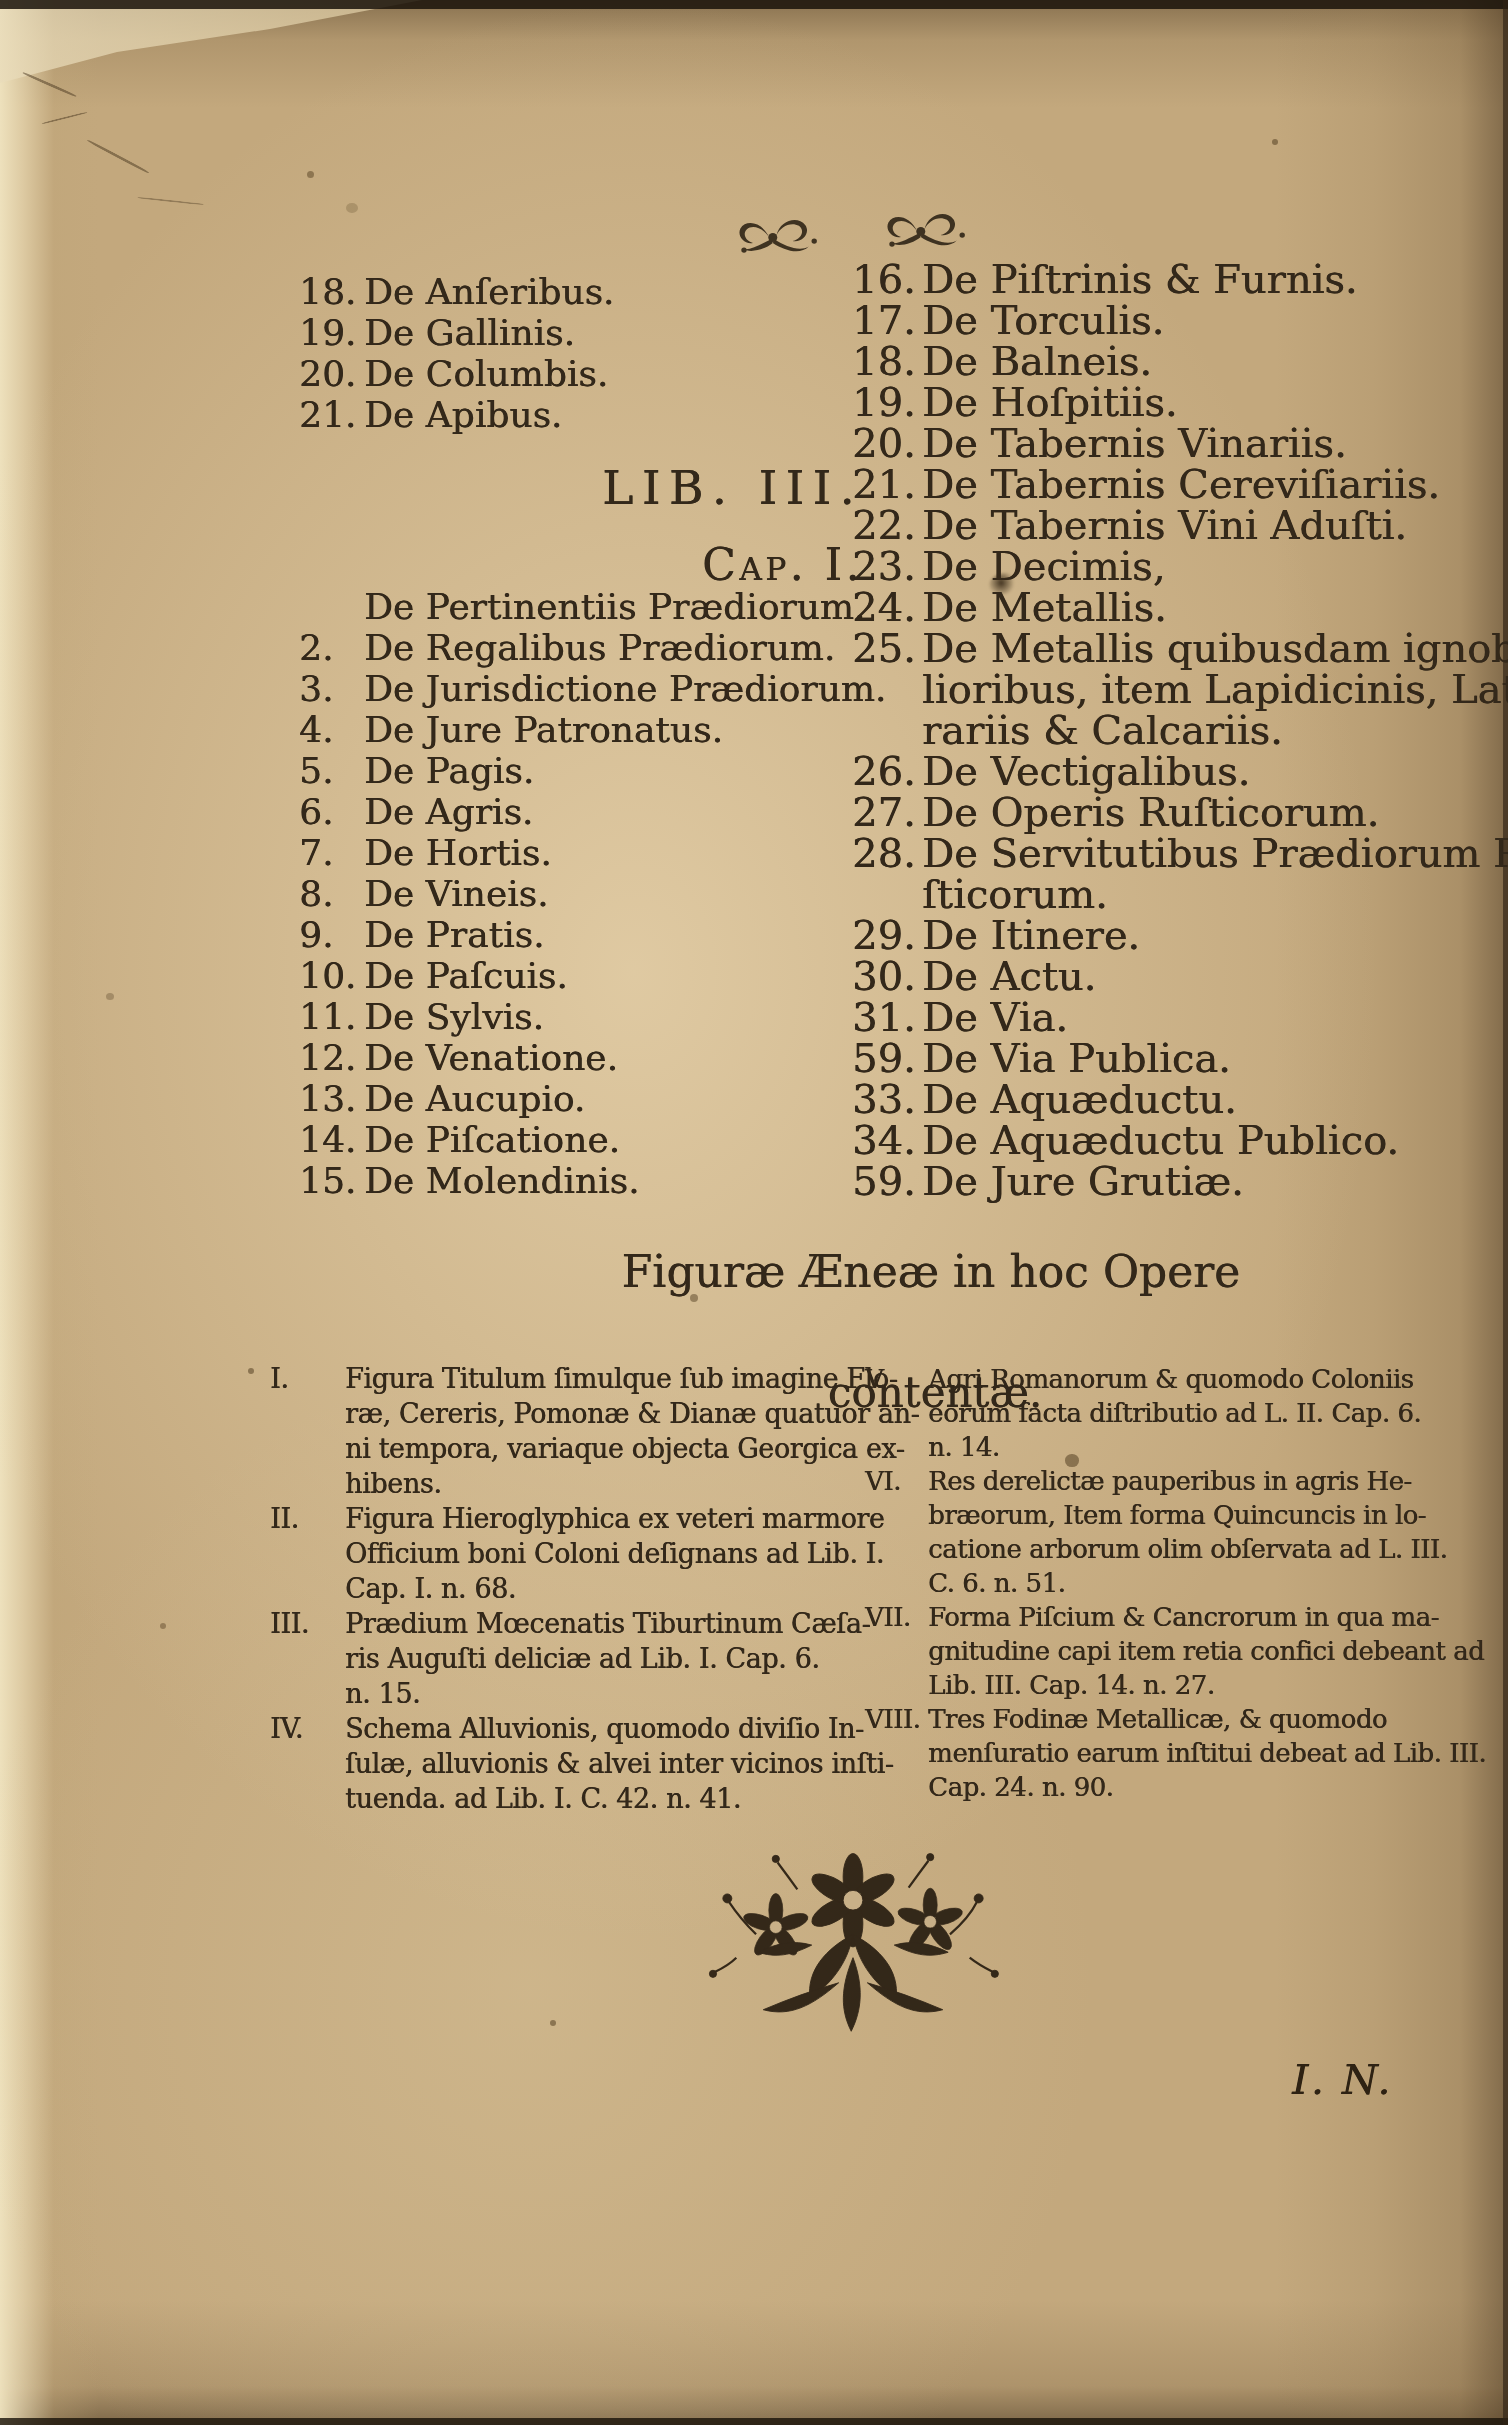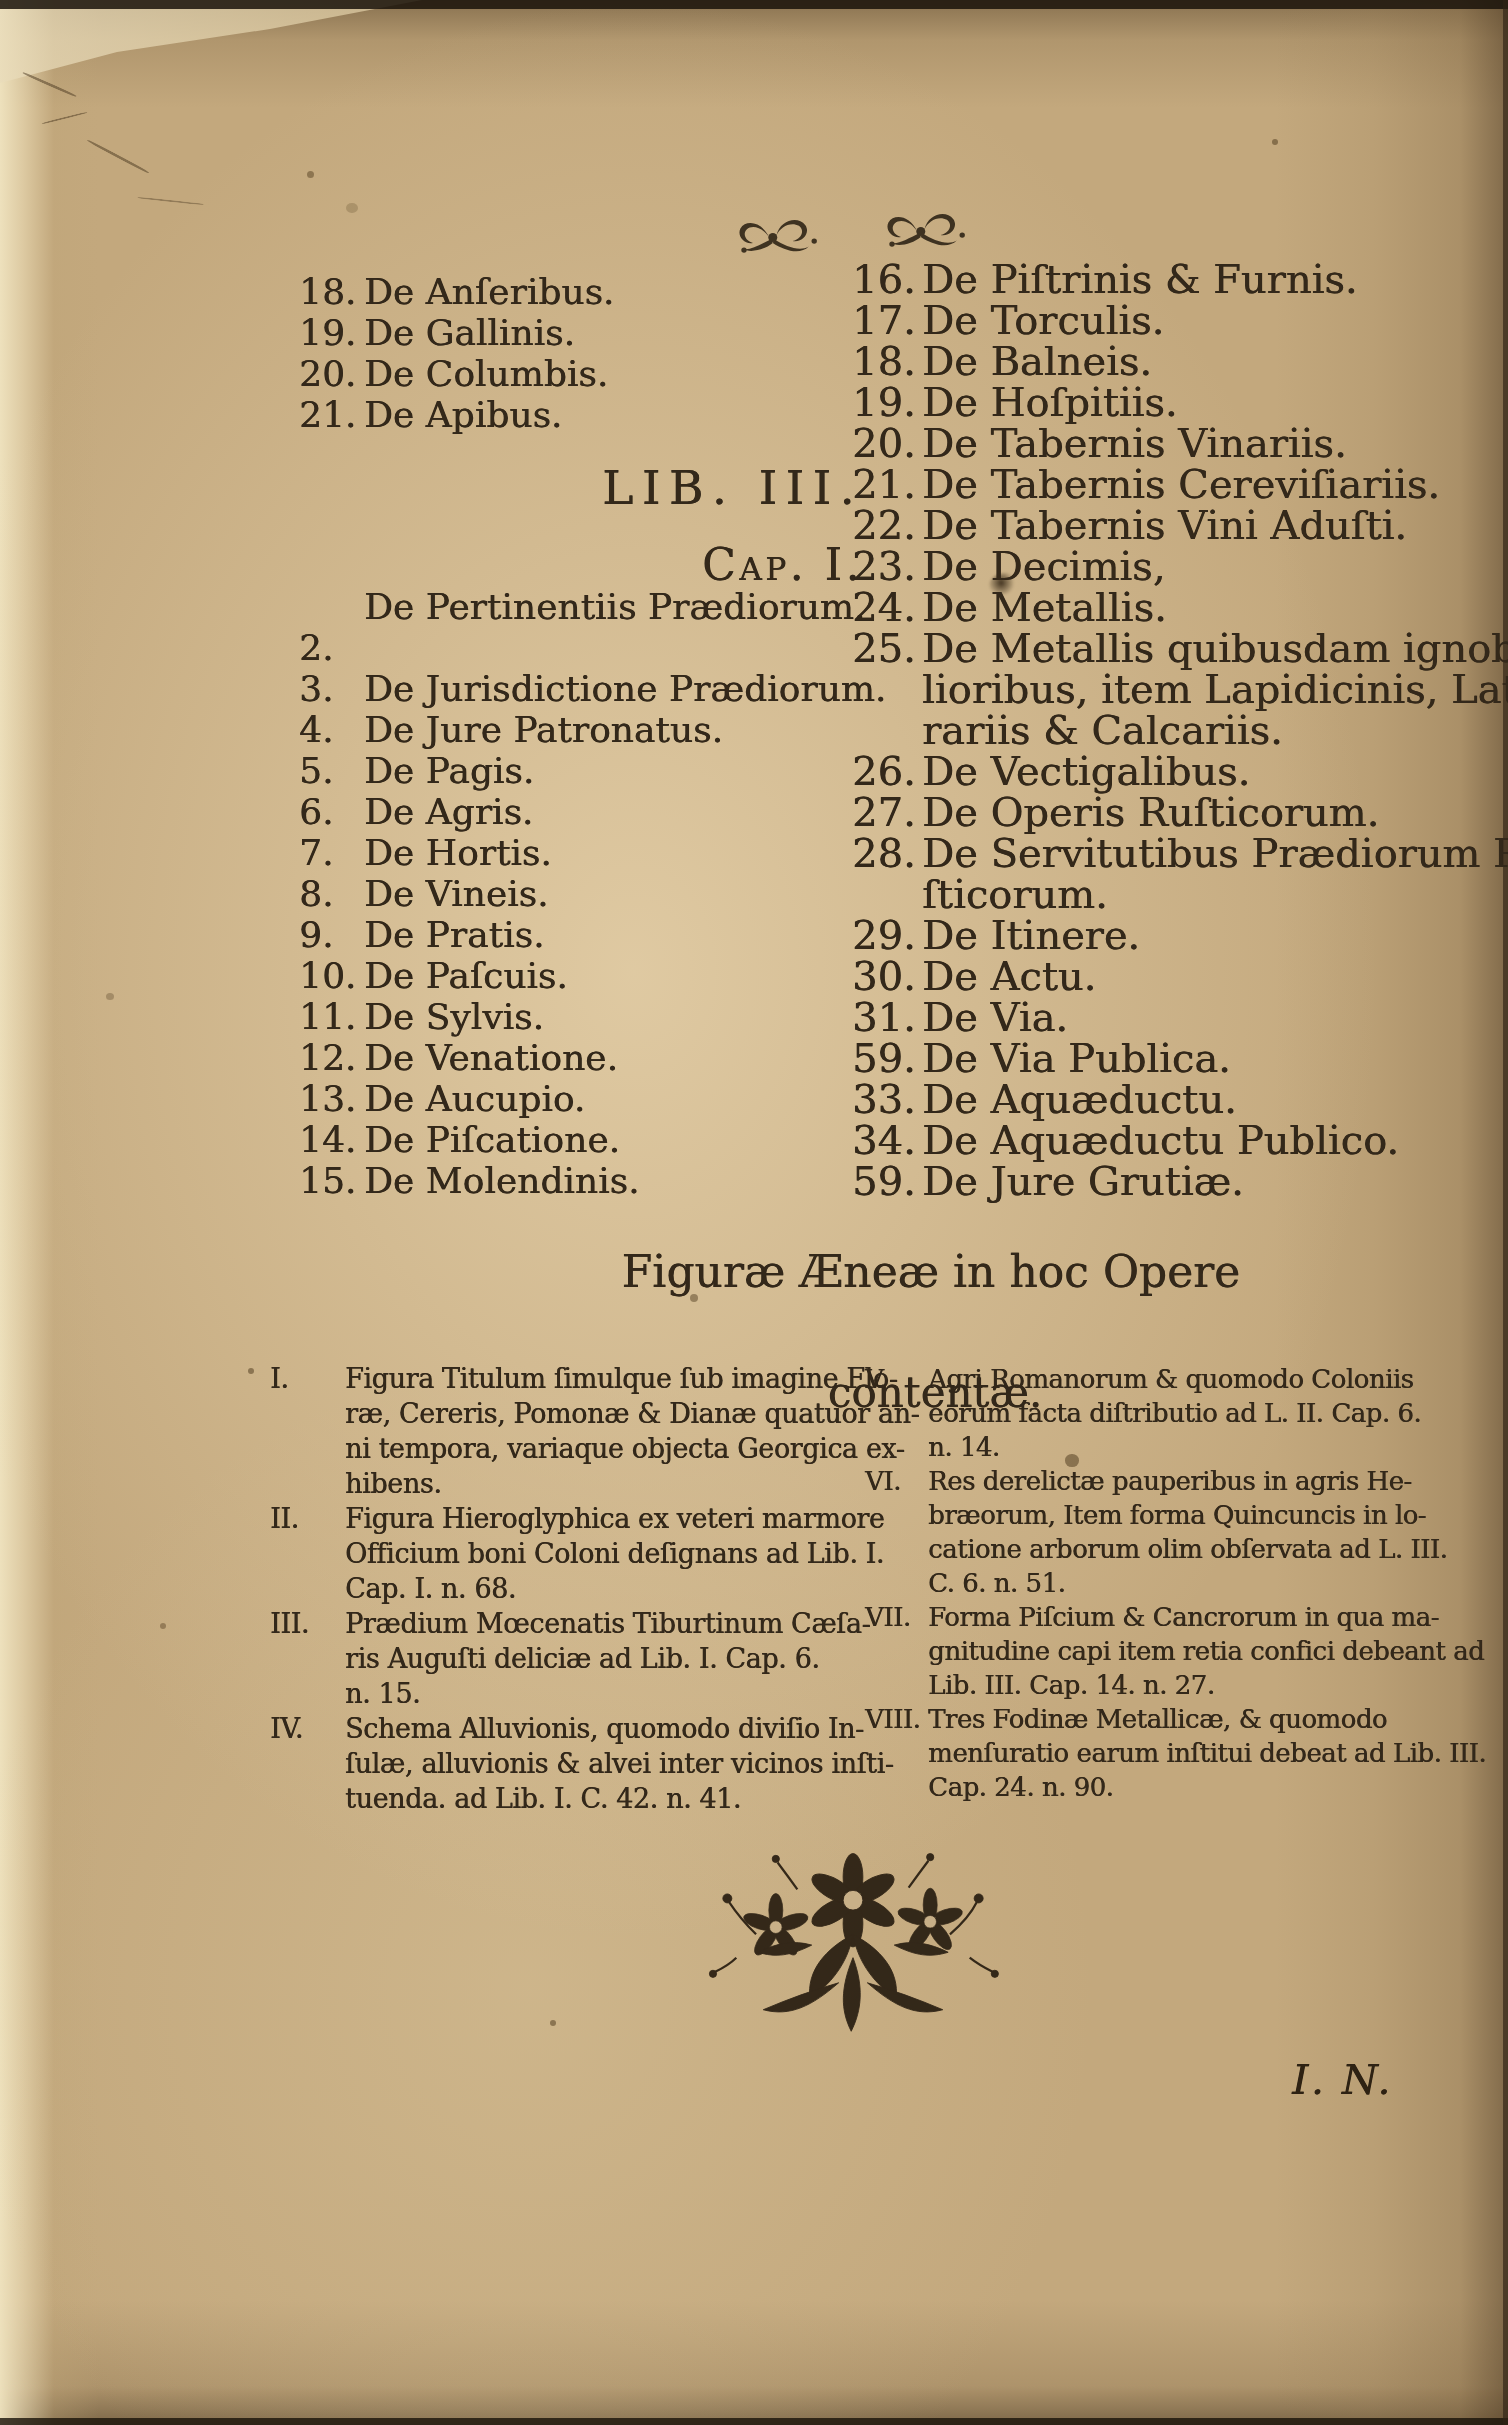--- a/index.html
+++ b/index.html
@@ -151,20 +151,21 @@
 
   <div class="chap-list ink" id="list-left" style="left:299px;top:586px;">
 
       <div class="row">
         <span class="n"></span>
         <span class="t">De Pertinentiis Prædiorum.</span>
       </div>
 
       <div class="row">
         <span class="n">2.</span>
+        <span class="t">De Regalibus Prædiorum.</span>
       </div>
 
       <div class="row">
         <span class="n">3.</span>
         <span class="t">De Jurisdictione Prædiorum.</span>
       </div>
 
       <div class="row">
         <span class="n">4.</span>
         <span class="t">De Jure Patronatus.</span>

